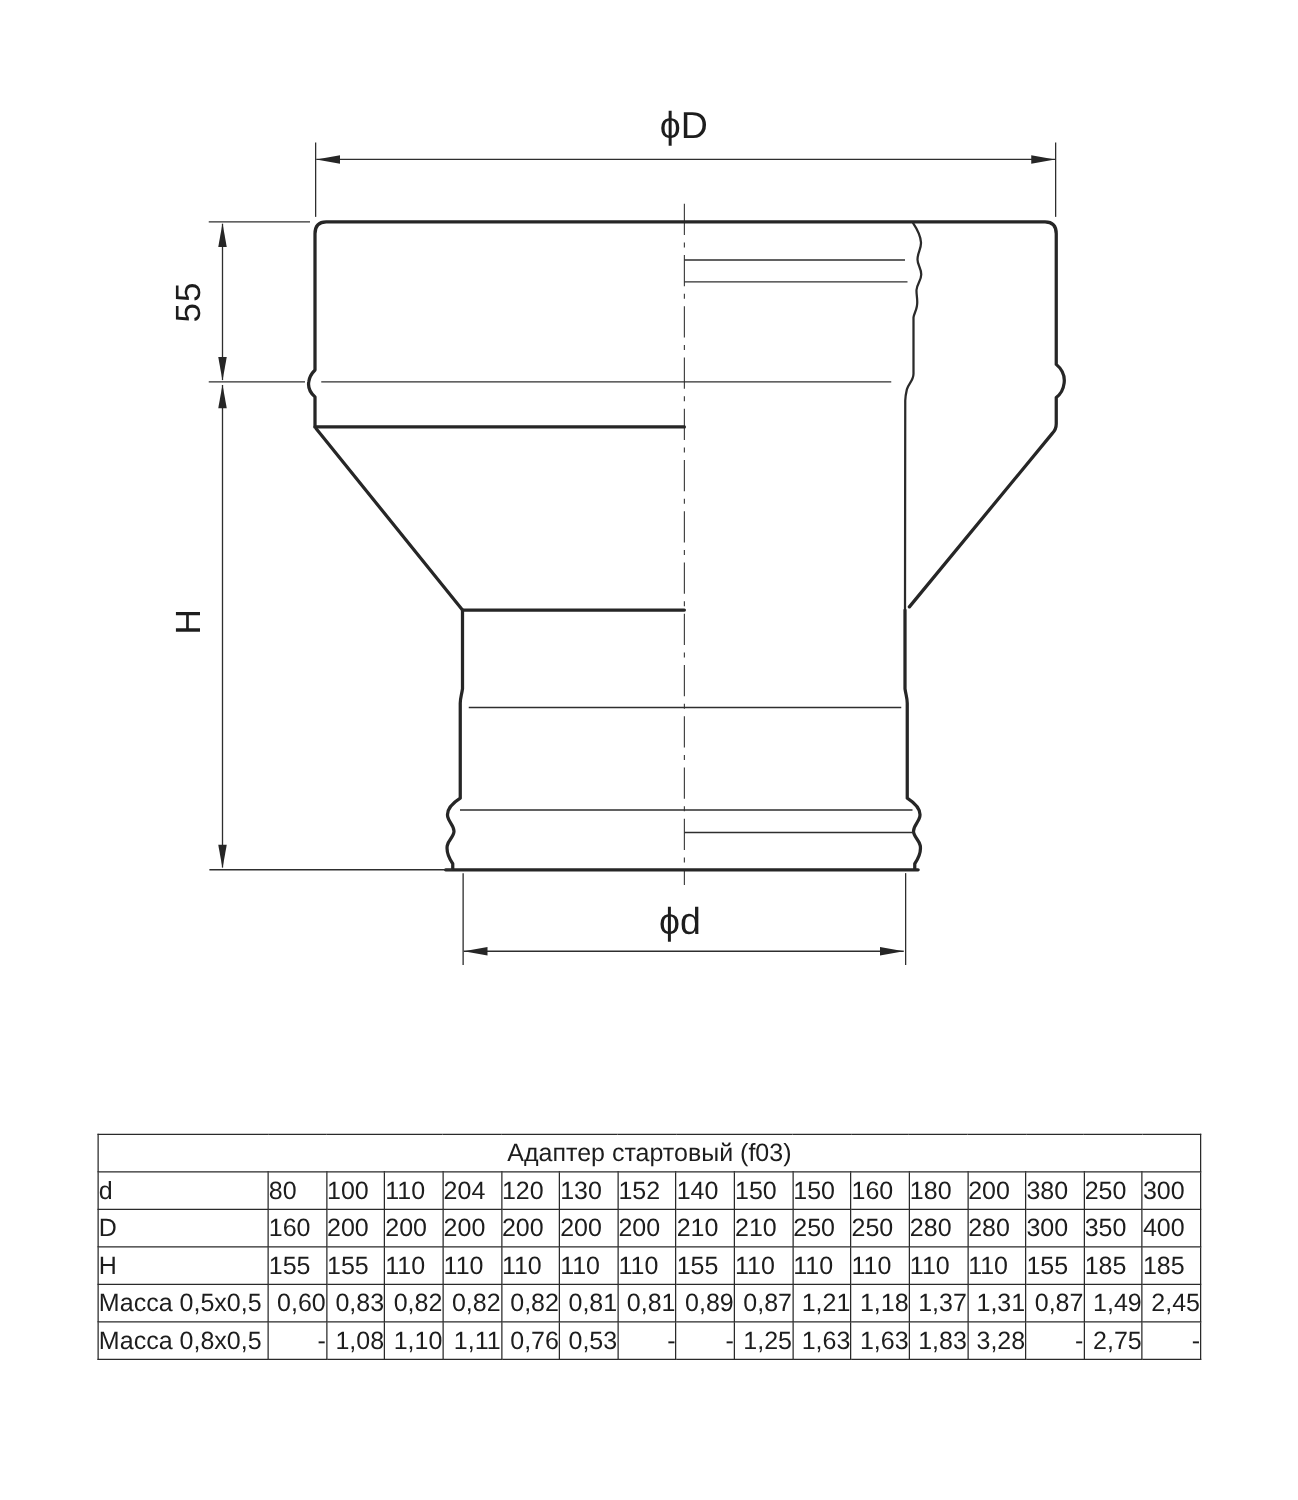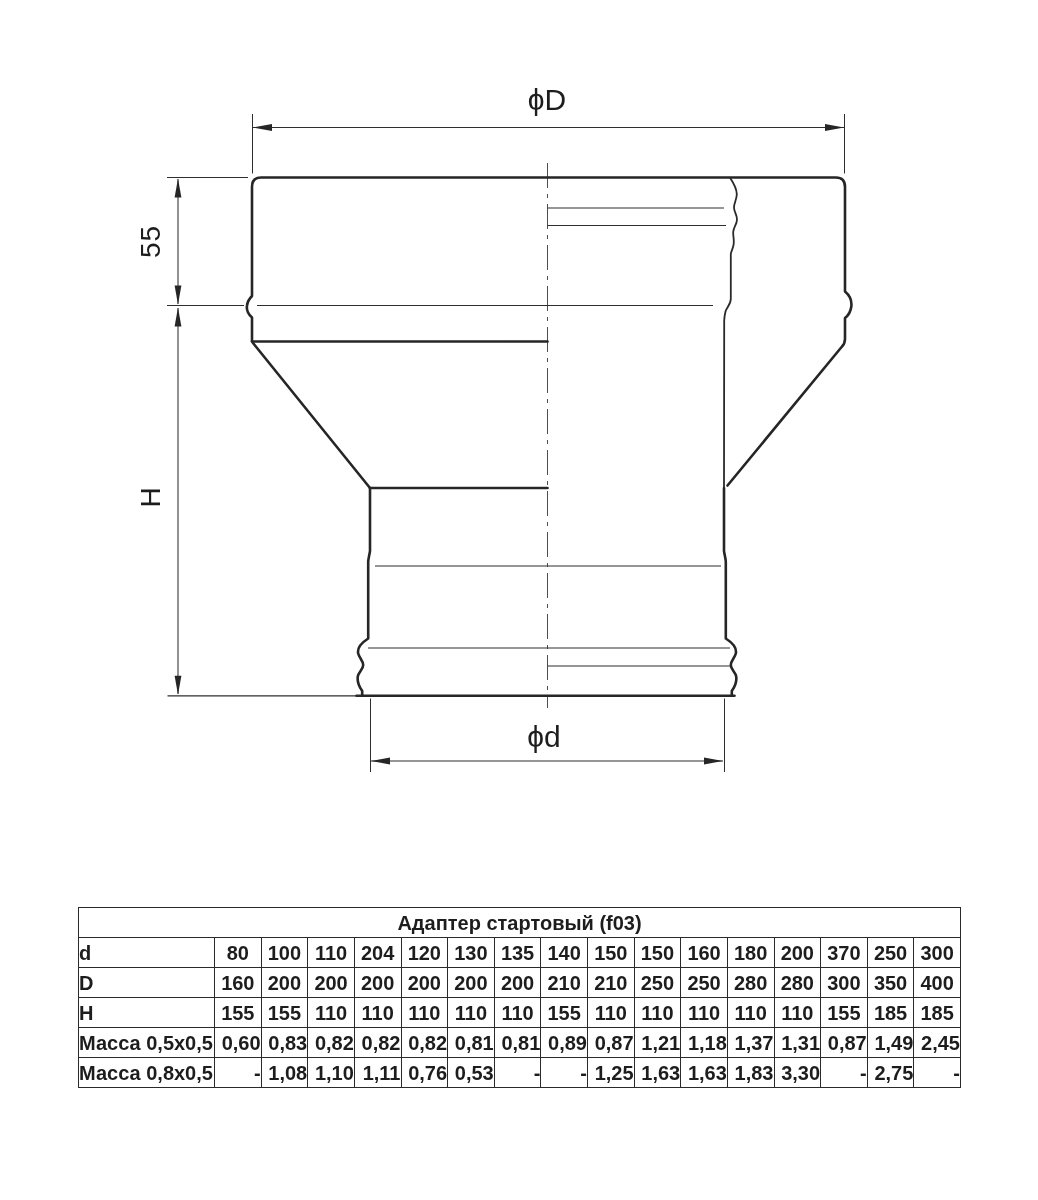--- a/index.html
+++ b/index.html
@@ -20,35 +20,34 @@
   .dimtext{fill:#1d1d1d;font-family:"Liberation Sans","DejaVu Sans",sans-serif;}
   .big{font-size:30px;}
   .side{font-size:28px;letter-spacing:1px;}
 
   table.spec{
     position:absolute;left:78px;top:907px;
     width:883px;
     border-collapse:collapse;
     table-layout:fixed;
     color:#1d1d1d;
-    font-weight:bold;
   }
   table.spec td{
     border:1.6px solid #2a2a2a;
     font-size:20px;
     height:29px;
     padding:0;
     white-space:nowrap;
     overflow:hidden;
     vertical-align:middle;
     line-height:1;
   }
   td.title-cell{height:30px;text-align:center;font-size:20.5px;}
   td.lbl{text-align:left;padding-left:7px;}
-  td.num-right{text-align:center;padding-right:6px;}
+  td.num-right{text-align:left;padding-right:6px;}
   td.num-center{text-align:right;}
 </style>
 </head>
 <body>
 
 <div class="page">
 
   <svg class="drawing" width="1038" height="1200" viewBox="0 0 1038 1200">
 
     <path class="cl" d="M 547.5,163 V 708"></path>
@@ -175,28 +174,28 @@
     </tbody>
     <tbody id="spec-body">
         <tr>
           <td class="lbl">d</td>
           <td class="num-right">80</td>
           <td class="num-right">100</td>
           <td class="num-right">110</td>
           <td class="num-right">204</td>
           <td class="num-right">120</td>
           <td class="num-right">130</td>
-          <td class="num-right">135</td>
+          <td class="num-right">152</td>
           <td class="num-right">140</td>
           <td class="num-right">150</td>
           <td class="num-right">150</td>
           <td class="num-right">160</td>
           <td class="num-right">180</td>
           <td class="num-right">200</td>
-          <td class="num-right">370</td>
+          <td class="num-right">380</td>
           <td class="num-right">250</td>
           <td class="num-right">300</td>
         </tr>
         <tr>
           <td class="lbl">D</td>
           <td class="num-right">160</td>
           <td class="num-right">200</td>
           <td class="num-right">200</td>
           <td class="num-right">200</td>
           <td class="num-right">200</td>
@@ -257,21 +256,21 @@
           <td class="num-center">1,10</td>
           <td class="num-center">1,11</td>
           <td class="num-center">0,76</td>
           <td class="num-center">0,53</td>
           <td class="num-center">-</td>
           <td class="num-center">-</td>
           <td class="num-center">1,25</td>
           <td class="num-center">1,63</td>
           <td class="num-center">1,63</td>
           <td class="num-center">1,83</td>
-          <td class="num-center">3,30</td>
+          <td class="num-center">3,28</td>
           <td class="num-center">-</td>
           <td class="num-center">2,75</td>
           <td class="num-center">-</td>
         </tr>
       </tbody>
   </table>
 
 </div>
 
 </body></html>

